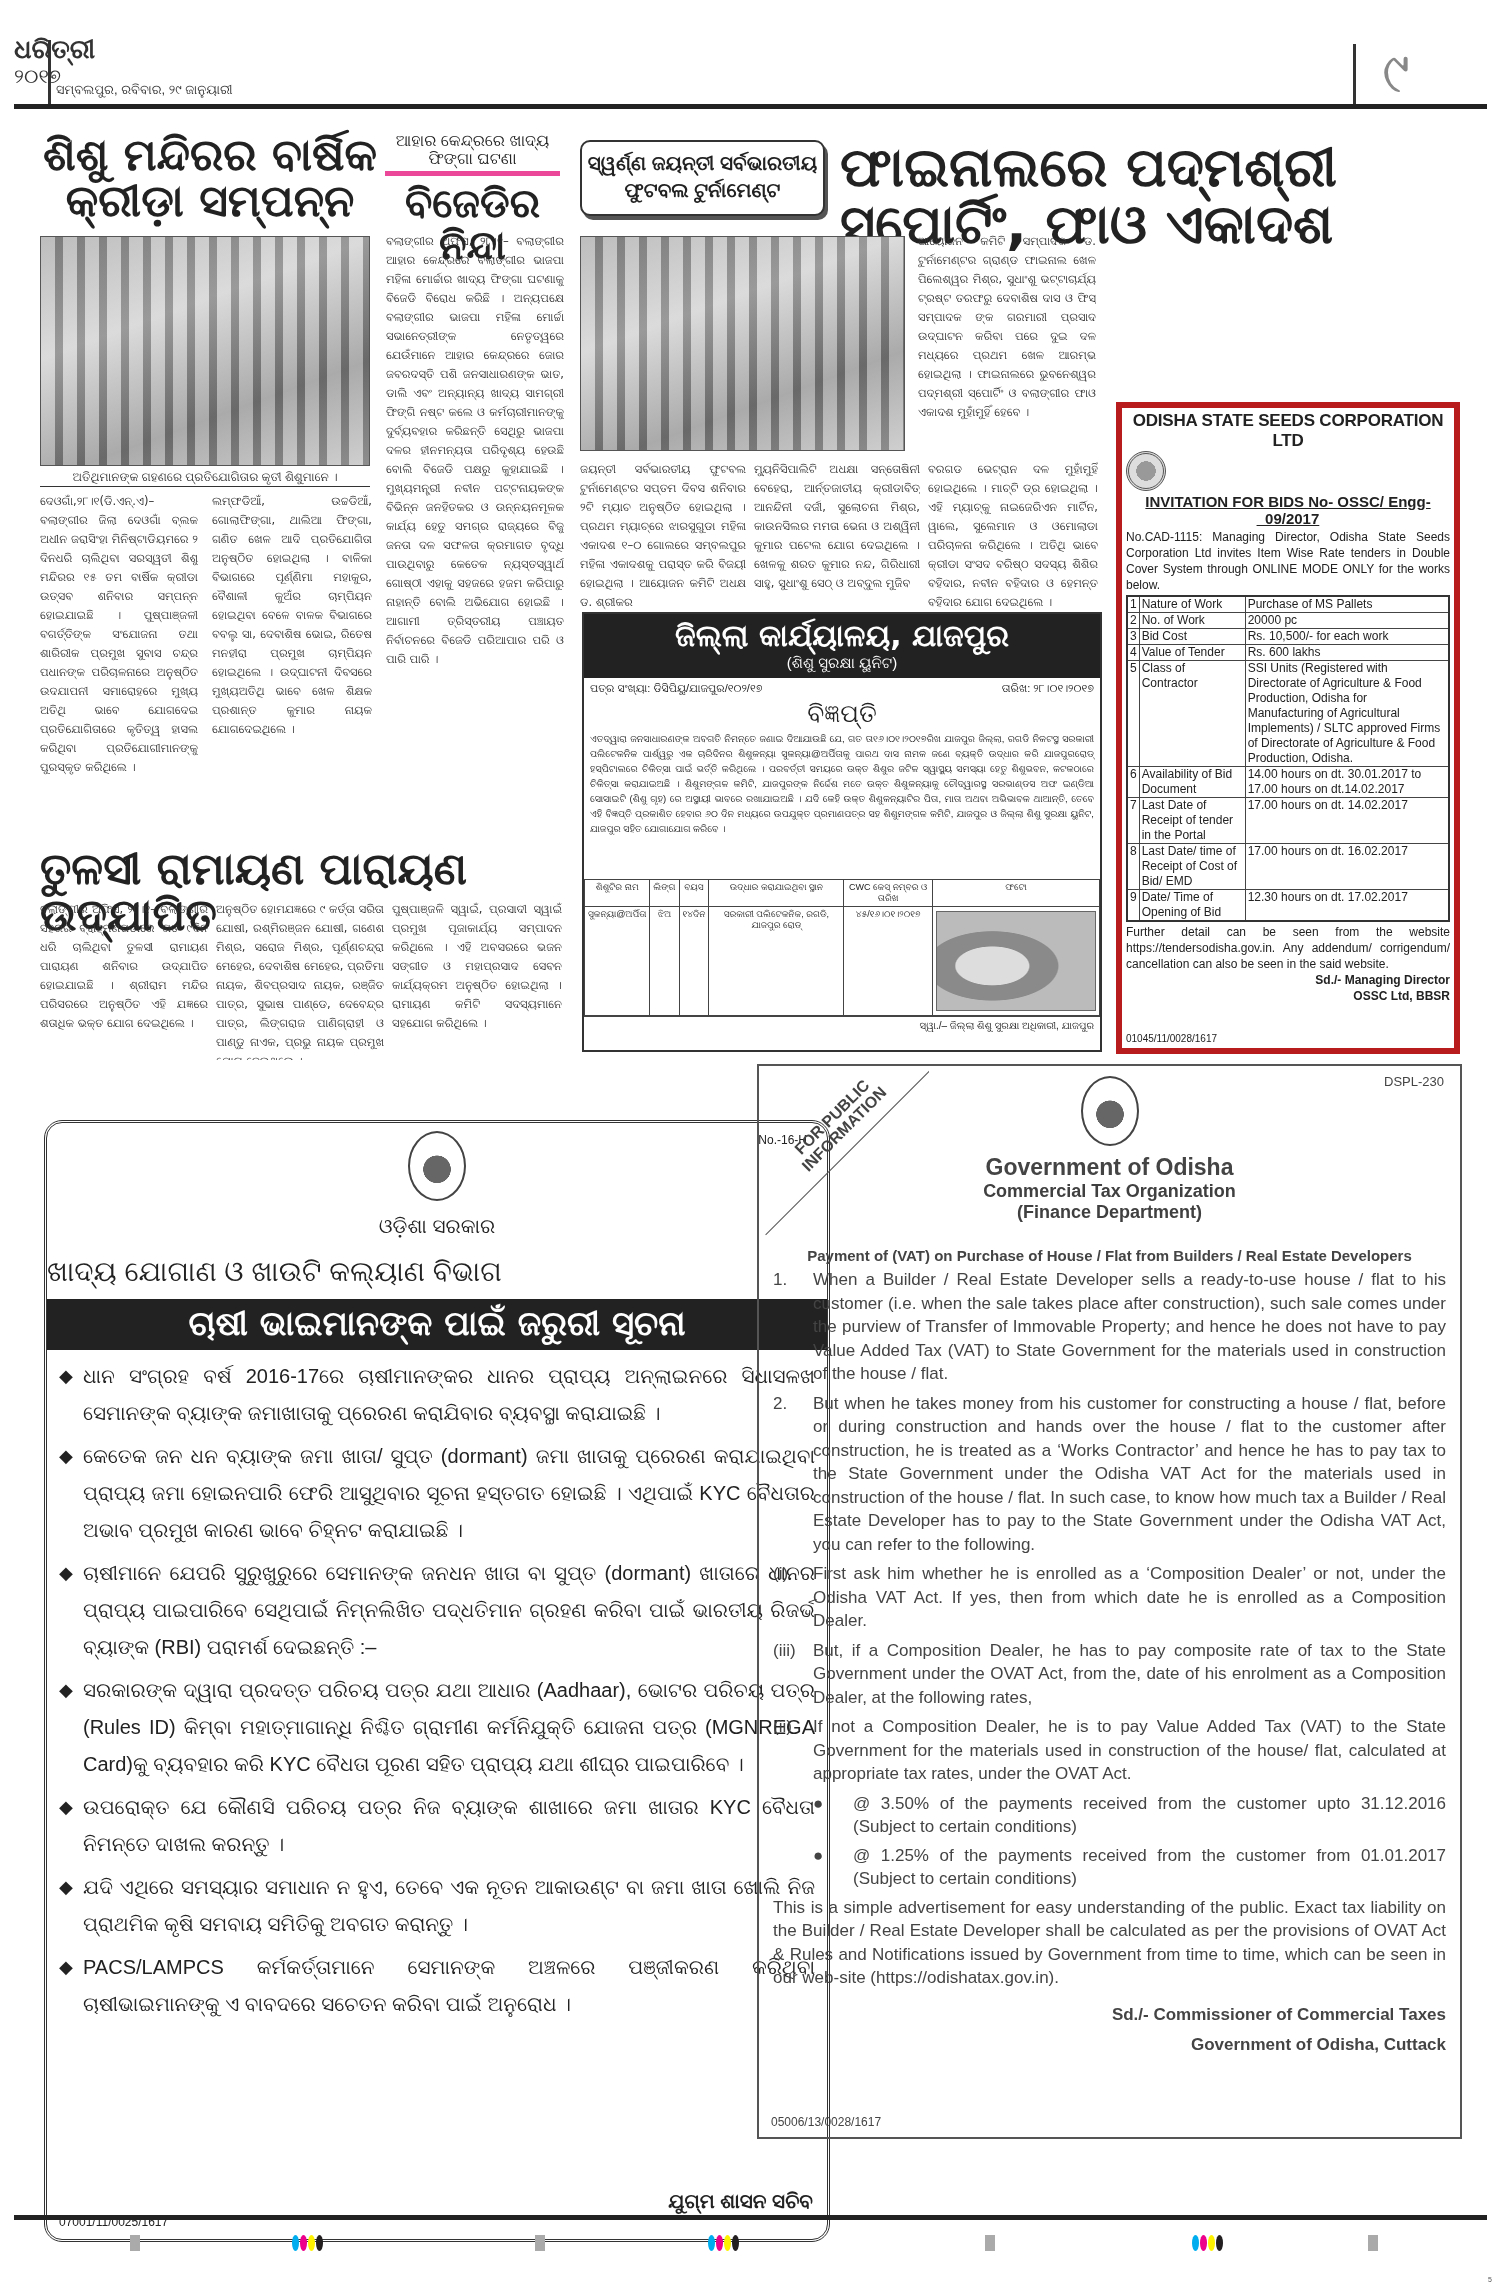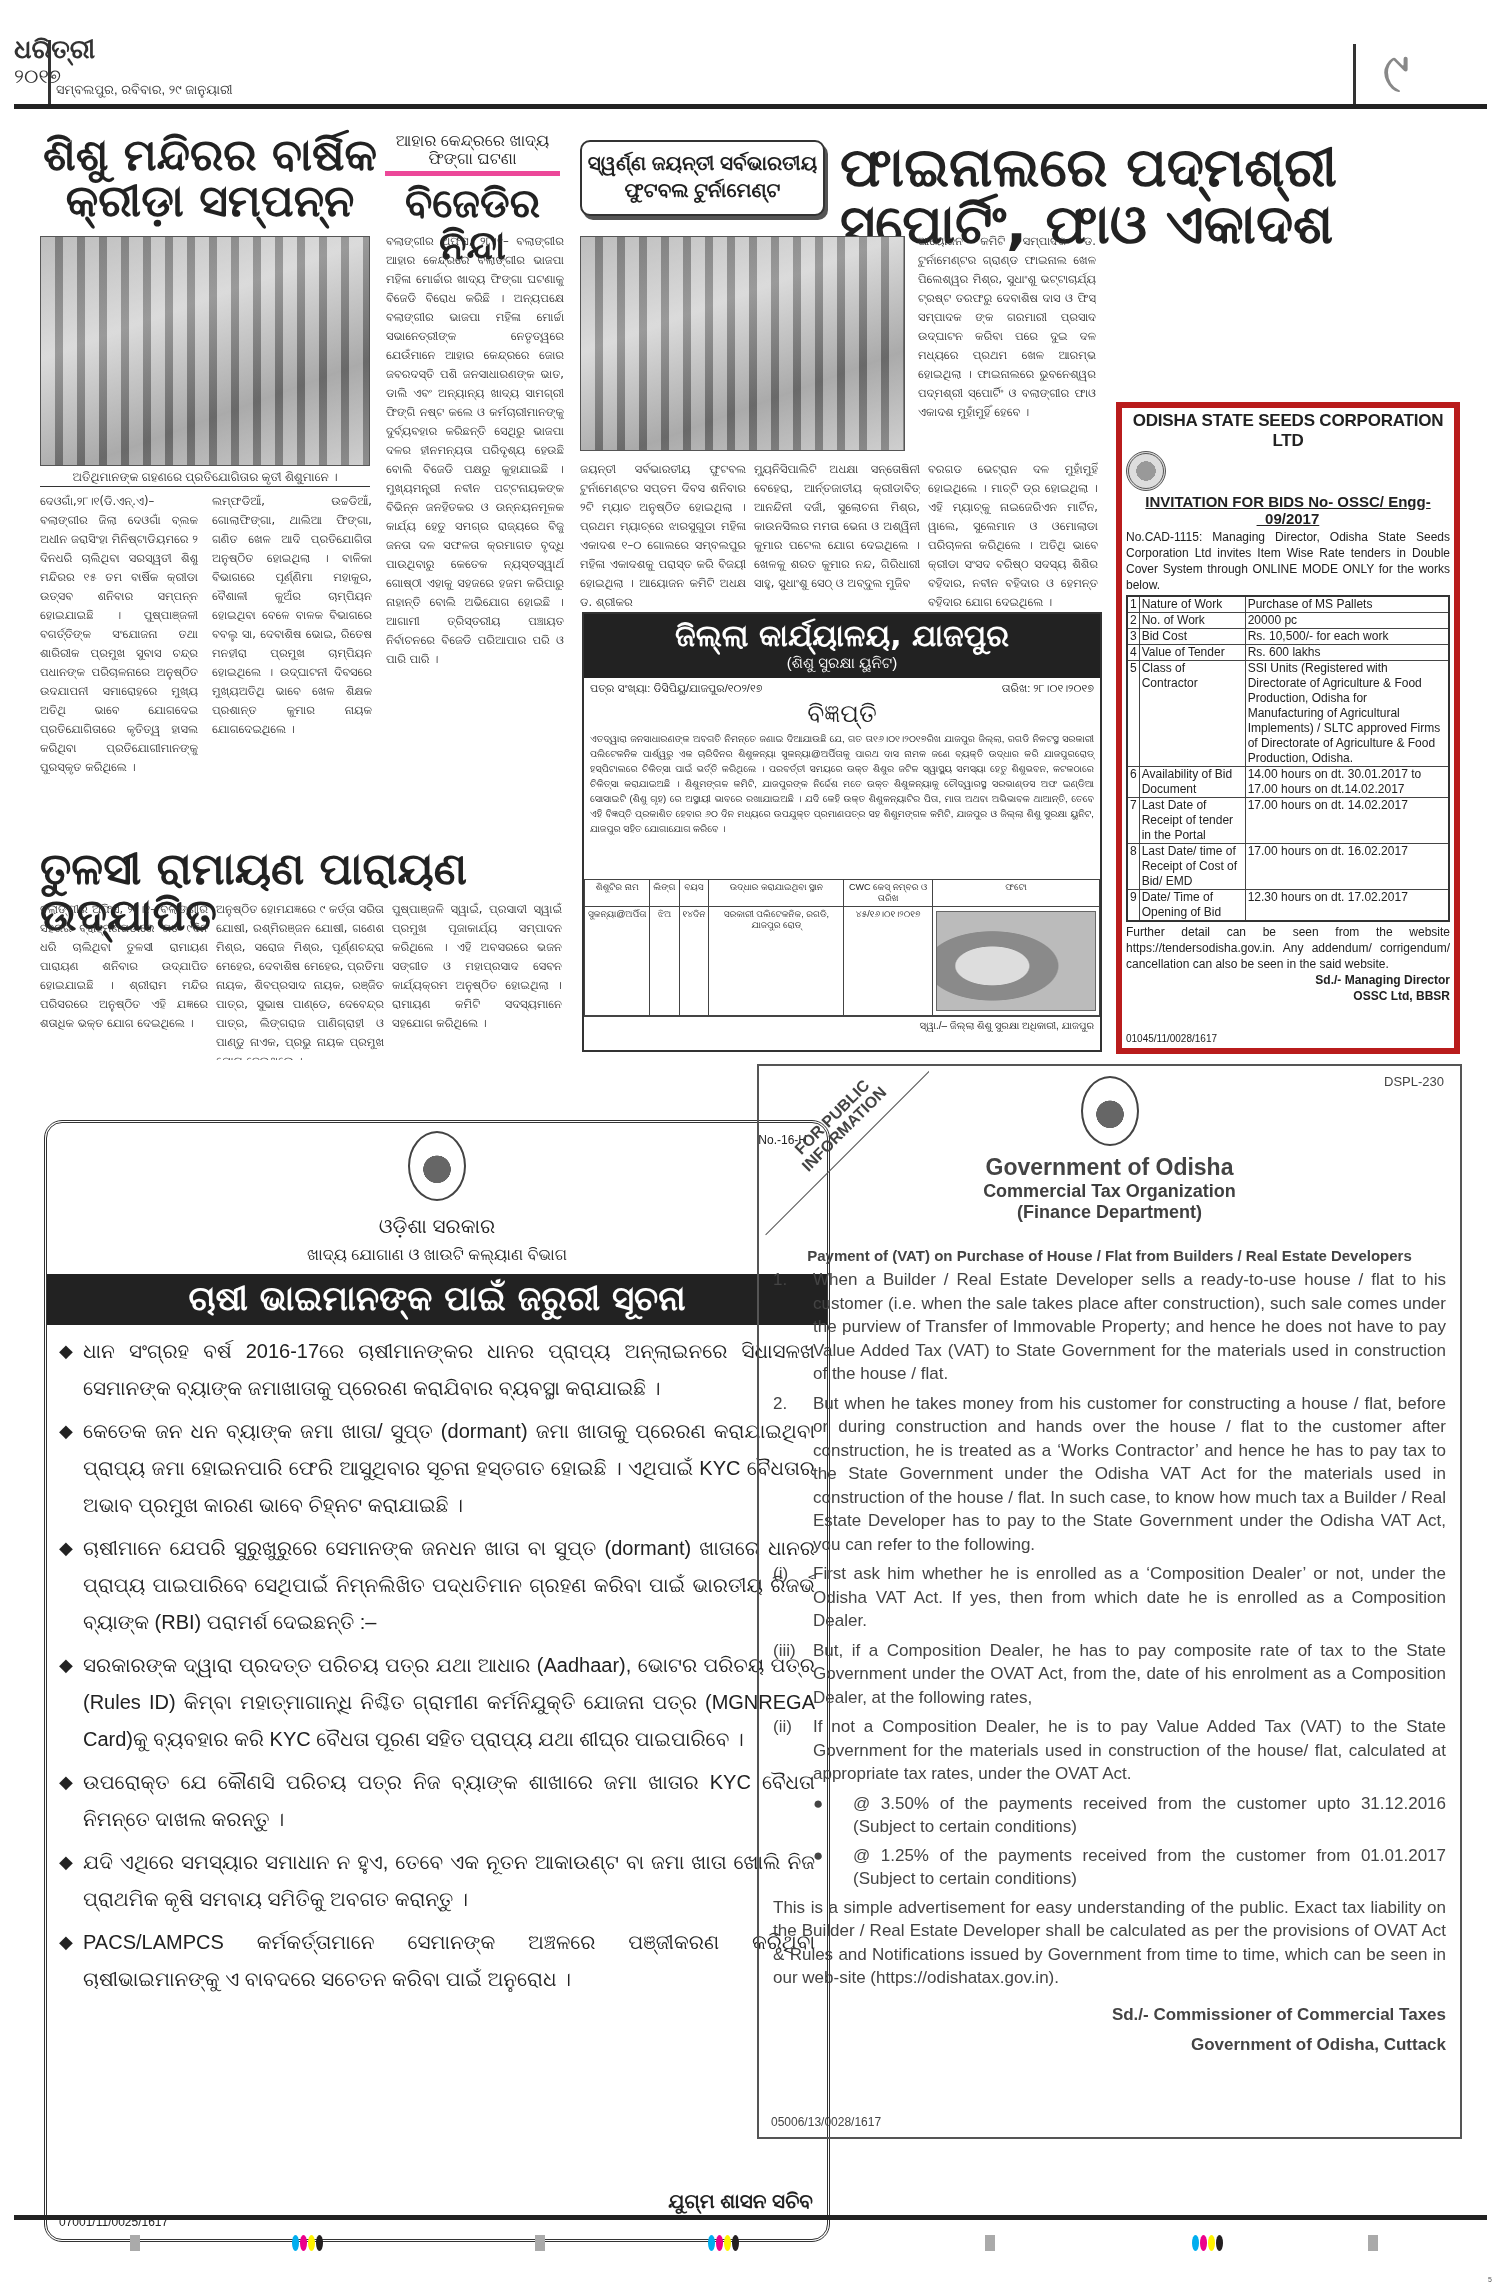--- a/index.html
+++ b/index.html
@@ -74,21 +74,21 @@
   table.seeds-table td.k { width: 106px; }
   .seeds-foot { text-align: justify; line-height: 16px; margin-top: 2px; }
   .seeds-sign { text-align: right; font-weight: bold; line-height: 16px; }
   .seeds-code { position:absolute; left: 4px; bottom: 4px; font-size: 10px; }
 
   
   .food { left: 44px; top: 1120px; width: 786px; height: 1122px; border: 3px double #333; border-radius: 18px 18px 18px 18px; }
   .food-no { position:absolute; right: 20px; top: 10px; font-size: 12px; }
   .emblem { width: 58px; height: 70px; border-radius: 50%; border: 2px solid #444; margin: 8px auto 0; background: radial-gradient(circle at 50% 55%, #666 0 30%, #fff 31% 100%); }
   .food-gov { text-align:center; font-size: 20px; margin-top: 14px; }
-  .food-dept { text-align:center; font-size: 16px; margin-top: 8px; }
+  .food-dept { font-size: 28px; margin-top: 18px; }
   .food-banner { background: #222; color:#fff; text-align:center; font-size: 34px; font-weight: bold; padding: 4px 0 6px; margin-top: 10px; font-family: "DejaVu Sans", sans-serif; }
   .food-list { padding: 8px 12px 0 12px; }
   .food-item { display:flex; font-size: 20px; line-height: 37px; margin-bottom: 6px; }
   .food-bullet { width: 24px; flex: 0 0 24px; font-size: 18px; }
   .food-text { flex: 1; text-align: justify; }
   .food-sign { position:absolute; right: 14px; bottom: 26px; font-size: 20px; font-weight: bold; }
   .food-code { position:absolute; left: 12px; bottom: 10px; font-size: 12px; }
 
   
   .vat { left: 757px; top: 1064px; width: 705px; height: 1075px; border: 2px solid #555; font-family: "Liberation Sans", sans-serif; }

